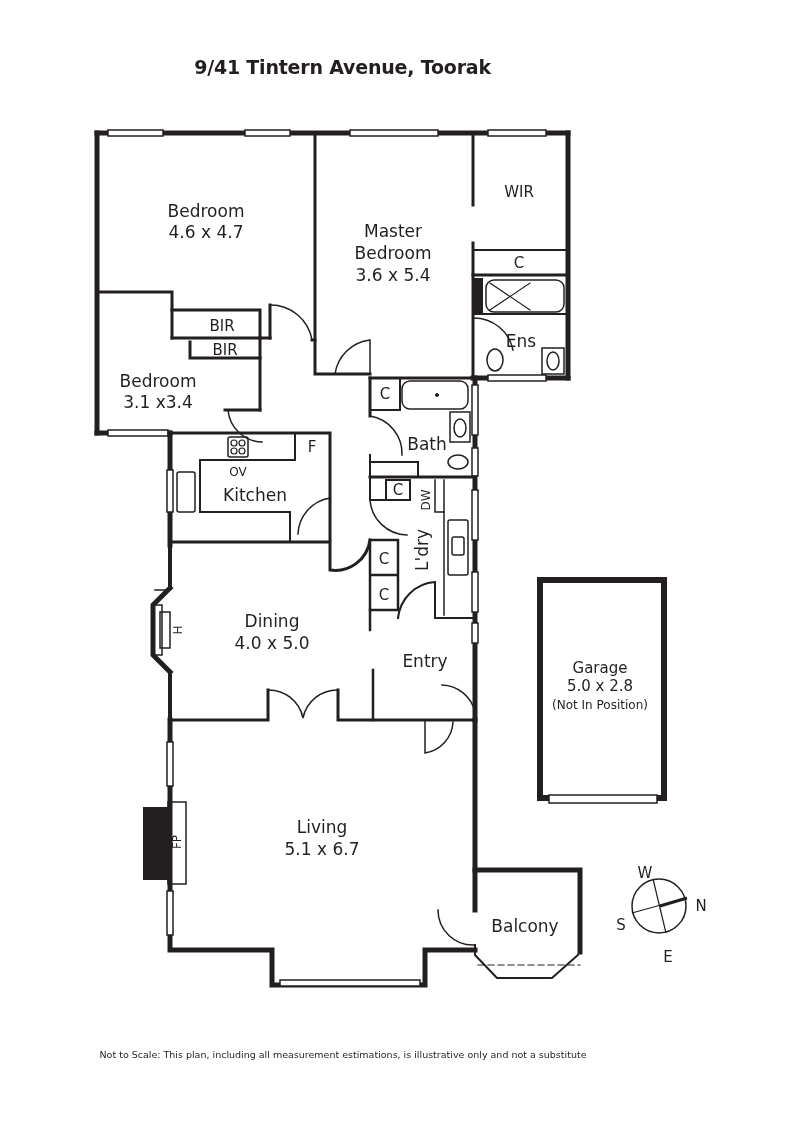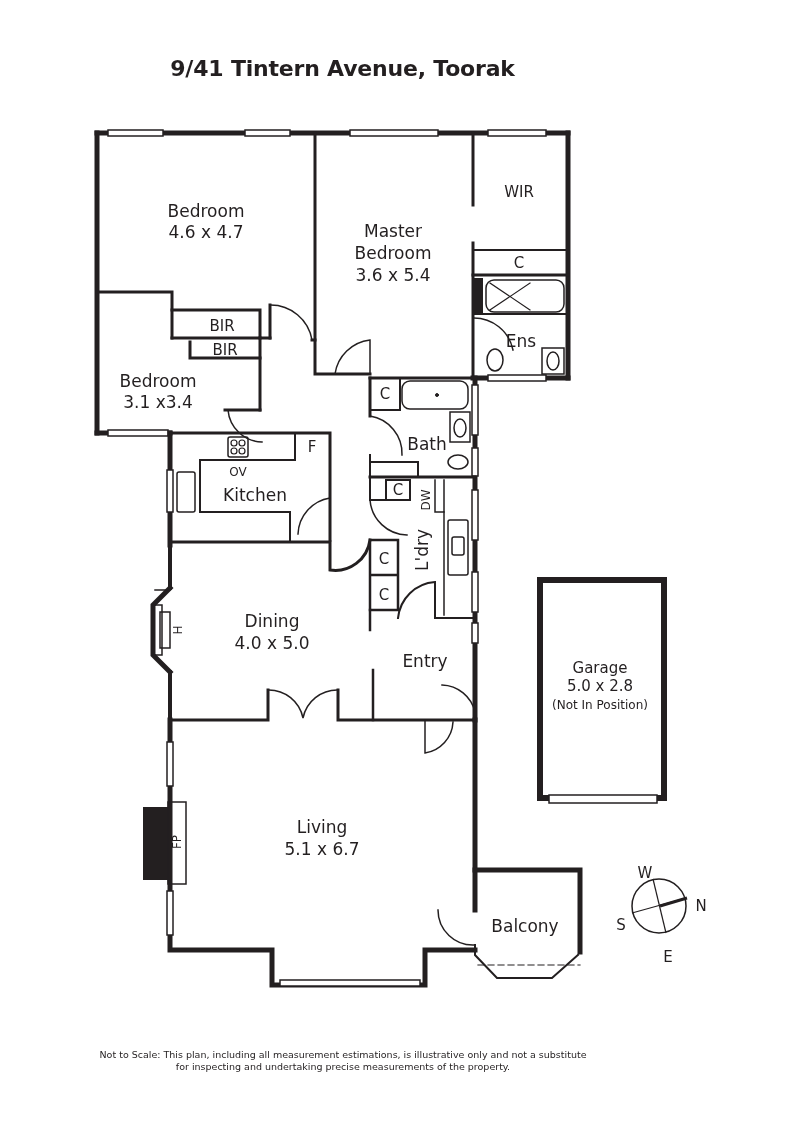--- a/index.html
+++ b/index.html
@@ -1,17 +1,17 @@
 <!DOCTYPE html>
 <html><head>
 <meta charset="utf-8">
 <style>
   html, body { margin: 0; padding: 0; background: #ffffff; }
   body { width: 800px; height: 1132px; position: relative; overflow: hidden; font-family: "DejaVu Sans", "Liberation Sans", sans-serif; color: #231f20; }
-  #title { position: absolute; left: 0; top: 56px; width: 685px; text-align: center; font-size: 22px; font-weight: bold; letter-spacing: -0.2px; color: #231f20; }
+  #title { position: absolute; left: 0; top: 56px; width: 685px; text-align: center; font-size: 19px; font-weight: bold; letter-spacing: -0.2px; color: #231f20; }
   #plan { position: absolute; left: 0; top: 0; }
   .lbl { font-family: "DejaVu Sans", "Liberation Sans", sans-serif; fill: #231f20; text-anchor: middle; }
   .room { font-size: 17px; }
   .small { font-size: 15px; }
   .tiny { font-size: 12px; }
   #disclaimer { position: absolute; left: 0; top: 1049px; width: 686px; text-align: center; font-size: 9.5px; line-height: 12px; color: #231f20; }
 </style>
 </head>
 <body>
 
@@ -190,14 +190,13 @@
     <path d="M660,906 L687,898" stroke="#231f20" stroke-width="3"></path>
     <text class="lbl small" x="645" y="878">W</text>
     <text class="lbl small" x="701" y="911">N</text>
     <text class="lbl small" x="621" y="930">S</text>
     <text class="lbl small" x="668" y="962">E</text>
   </g>
 </svg>
 
 <div id="disclaimer">
   <div>Not to Scale: This plan, including all measurement estimations, is illustrative only and not a substitute</div>
-  <div>for inspecting and undertaking precise measurements of the property.</div>
 </div>
 
 </body></html>

